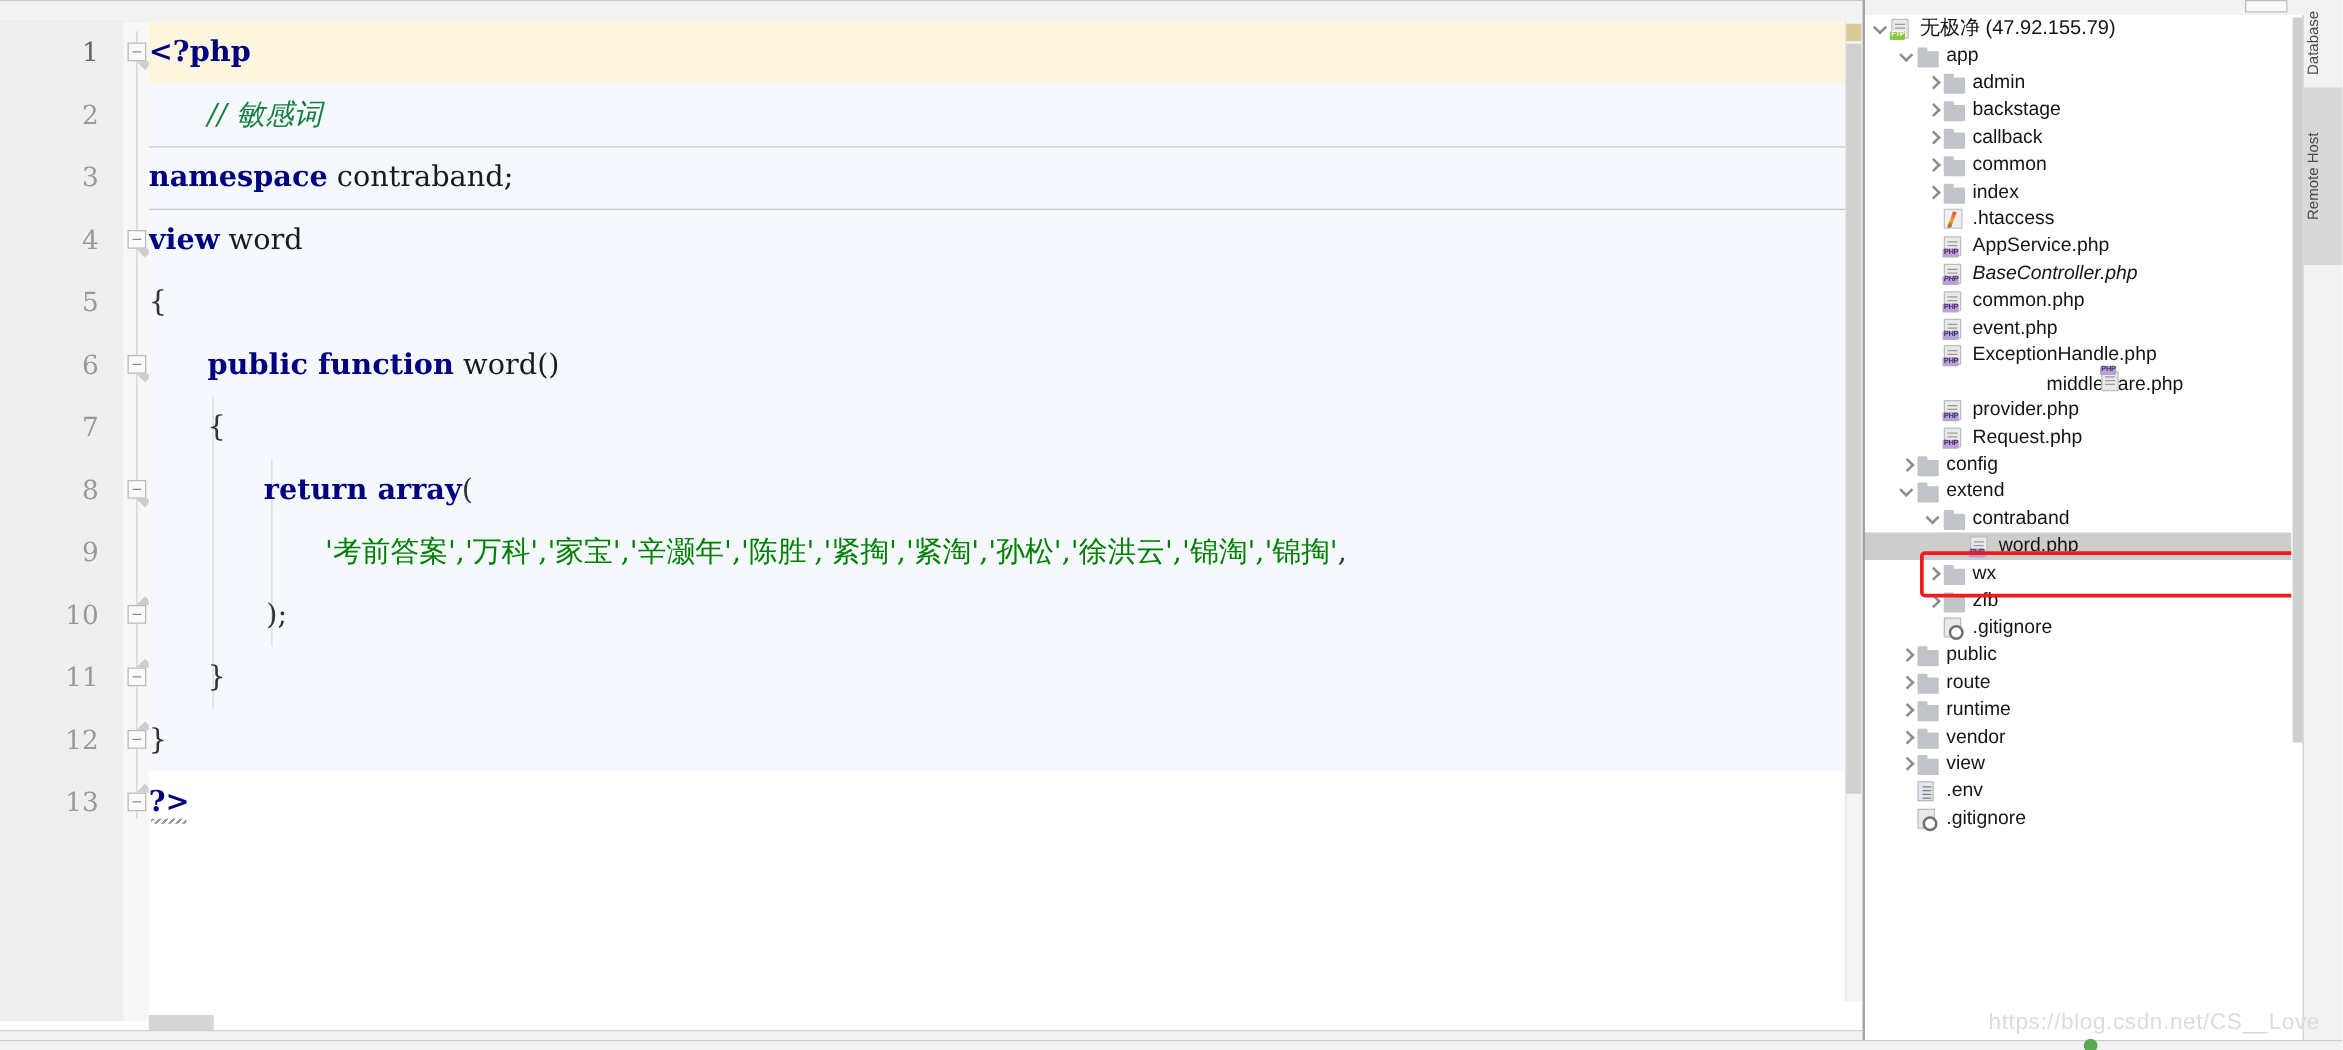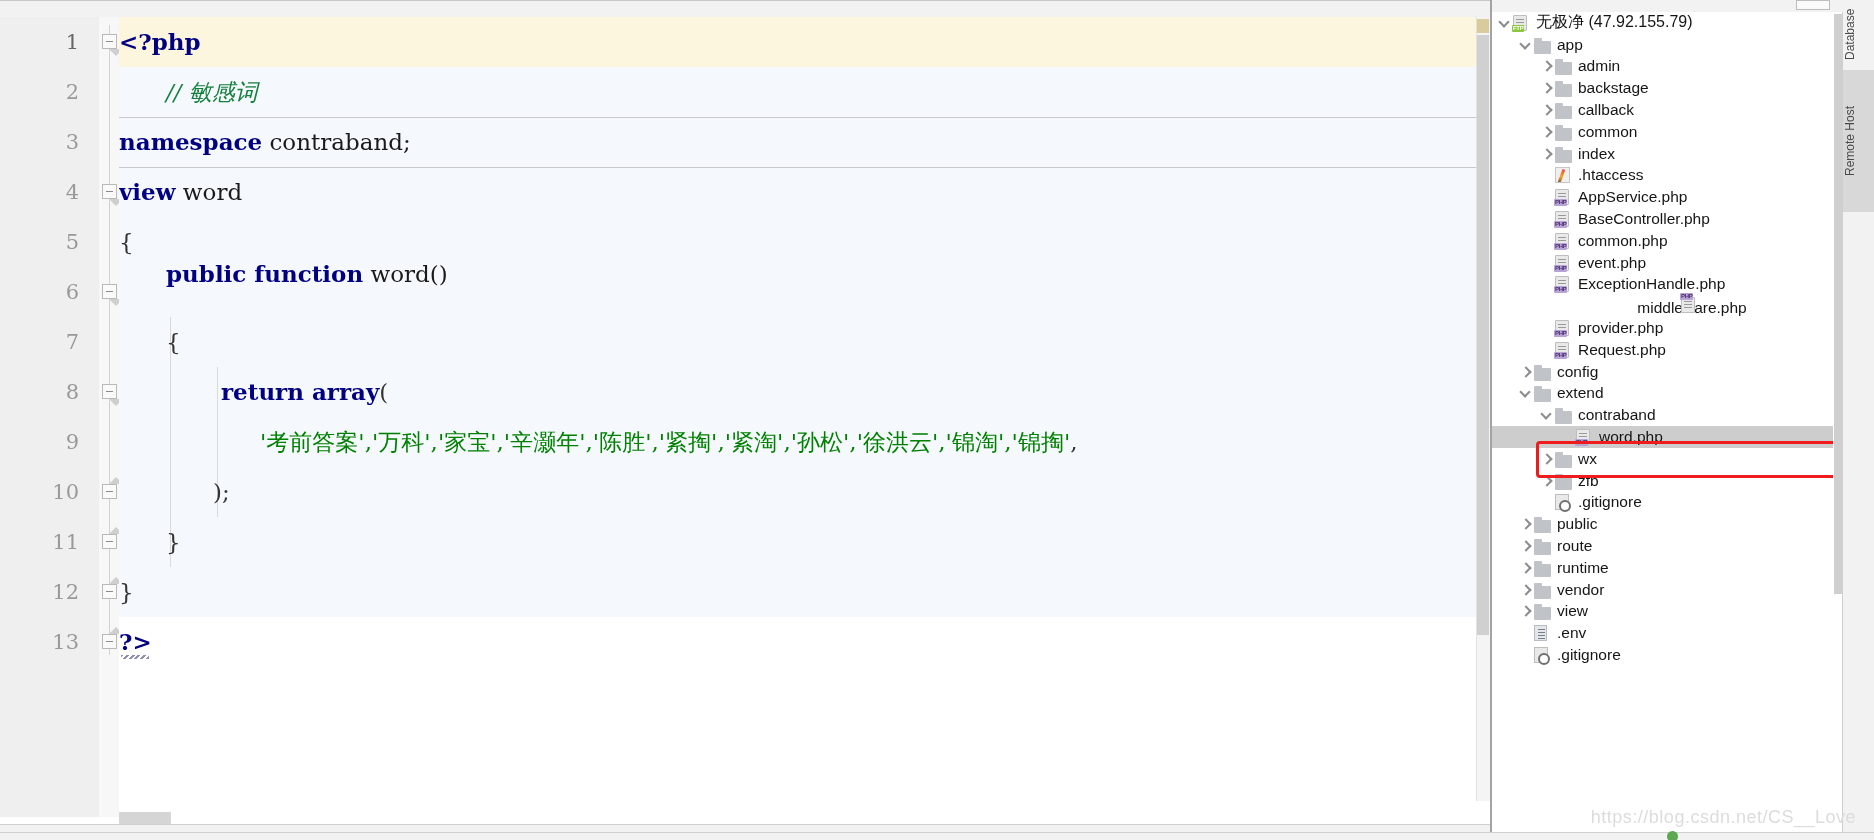--- a/index.html
+++ b/index.html
@@ -313,23 +313,23 @@
           <div class="hl-block" style="left: 0px; width: 1371px; top: 50px; height: 550px;"></div>
           <div class="sep" style="left: 0px; width: 1371px; top: 100px;"></div>
           <div class="sep" style="left: 0px; width: 1371px; top: 150px;"></div>
           <div class="indent-guide" style="left: 51px; top: 300px; height: 250px;"></div>
           <div class="indent-guide" style="left: 98px; top: 350px; height: 150px;"></div>
           <div class="code-line" style="top: 0px; left: 0px;"><span class="tag">&lt;?php</span></div>
           <div class="code-line" style="top: 50px; left: 47px;"><span class="cmt">// 敏感词</span></div>
           <div class="code-line" style="top: 100px; left: 0px;"><span class="kw">namespace</span><span class="plain"> contraband;</span></div>
           <div class="code-line" style="top: 150px; left: 0px;"><span class="kw">view</span><span class="plain"> word</span></div>
           <div class="code-line" style="top: 200px; left: 0px;"><span class="punct">{</span></div>
-          <div class="code-line" style="top: 232px; left: 47px; text-align: right;"><span class="kw">public function</span><span class="plain"> word()</span></div>
+          <div class="code-line" style="top: 250px; left: 47px; text-align: right;"><span class="kw">public function</span><span class="plain"> word()</span></div>
           <div class="code-line" style="top: 300px; left: 47px;"><span class="punct">{</span></div>
-          <div class="code-line" style="top: 350px; left: 102px;"><span class="kw">return array</span><span class="punct">(</span></div>
+          <div class="code-line" style="top: 350px; left: 92px;"><span class="kw">return array</span><span class="punct">(</span></div>
           <div class="code-line" style="top: 400px; left: 141px;"><span class="str">'考前答案','万科','家宝','辛灏年','陈胜','紧掏','紧淘','孙松','徐洪云','锦淘','锦掏'</span><span class="punct">,</span></div>
           <div class="code-line" style="top: 450px; left: 94px;"><span class="punct">);</span></div>
           <div class="code-line" style="top: 500px; left: 47px;"><span class="punct">}</span></div>
           <div class="code-line" style="top: 550px; left: 0px;"><span class="punct">}</span></div>
           <div class="code-line" style="top: 600px; left: 0px;"><span class="tag">?&gt;</span></div>
           <div class="squig" style="left: 2px; top: 638px; width: 28px;"></div>
         </div>
     </div>
 
     <div id="editor-vscroll-track">
@@ -406,21 +406,21 @@
             <span class="tree-label">.htaccess</span>
           </div>
           <div class="tree-row" style="padding-left: 48px;">
             <span class="twisty"></span>
             <span class="ico">
               <span class="ico-file" style="position: absolute; left: 1px; top: 0px;"></span>
               <span class="badge php">PHP</span>
             </span>
             <span class="tree-label">AppService.php</span>
           </div>
-          <div class="tree-row" style="padding-left: 48px;">
+          <div class="tree-row" style="padding-left: 48px; font-style: italic;">
             <span class="twisty"></span>
             <span class="ico">
               <span class="ico-file" style="position: absolute; left: 1px; top: 0px;"></span>
               <span class="badge php">PHP</span>
             </span>
             <span class="tree-label">BaseController.php</span>
           </div>
           <div class="tree-row" style="padding-left: 48px;">
             <span class="twisty"></span>
             <span class="ico">

